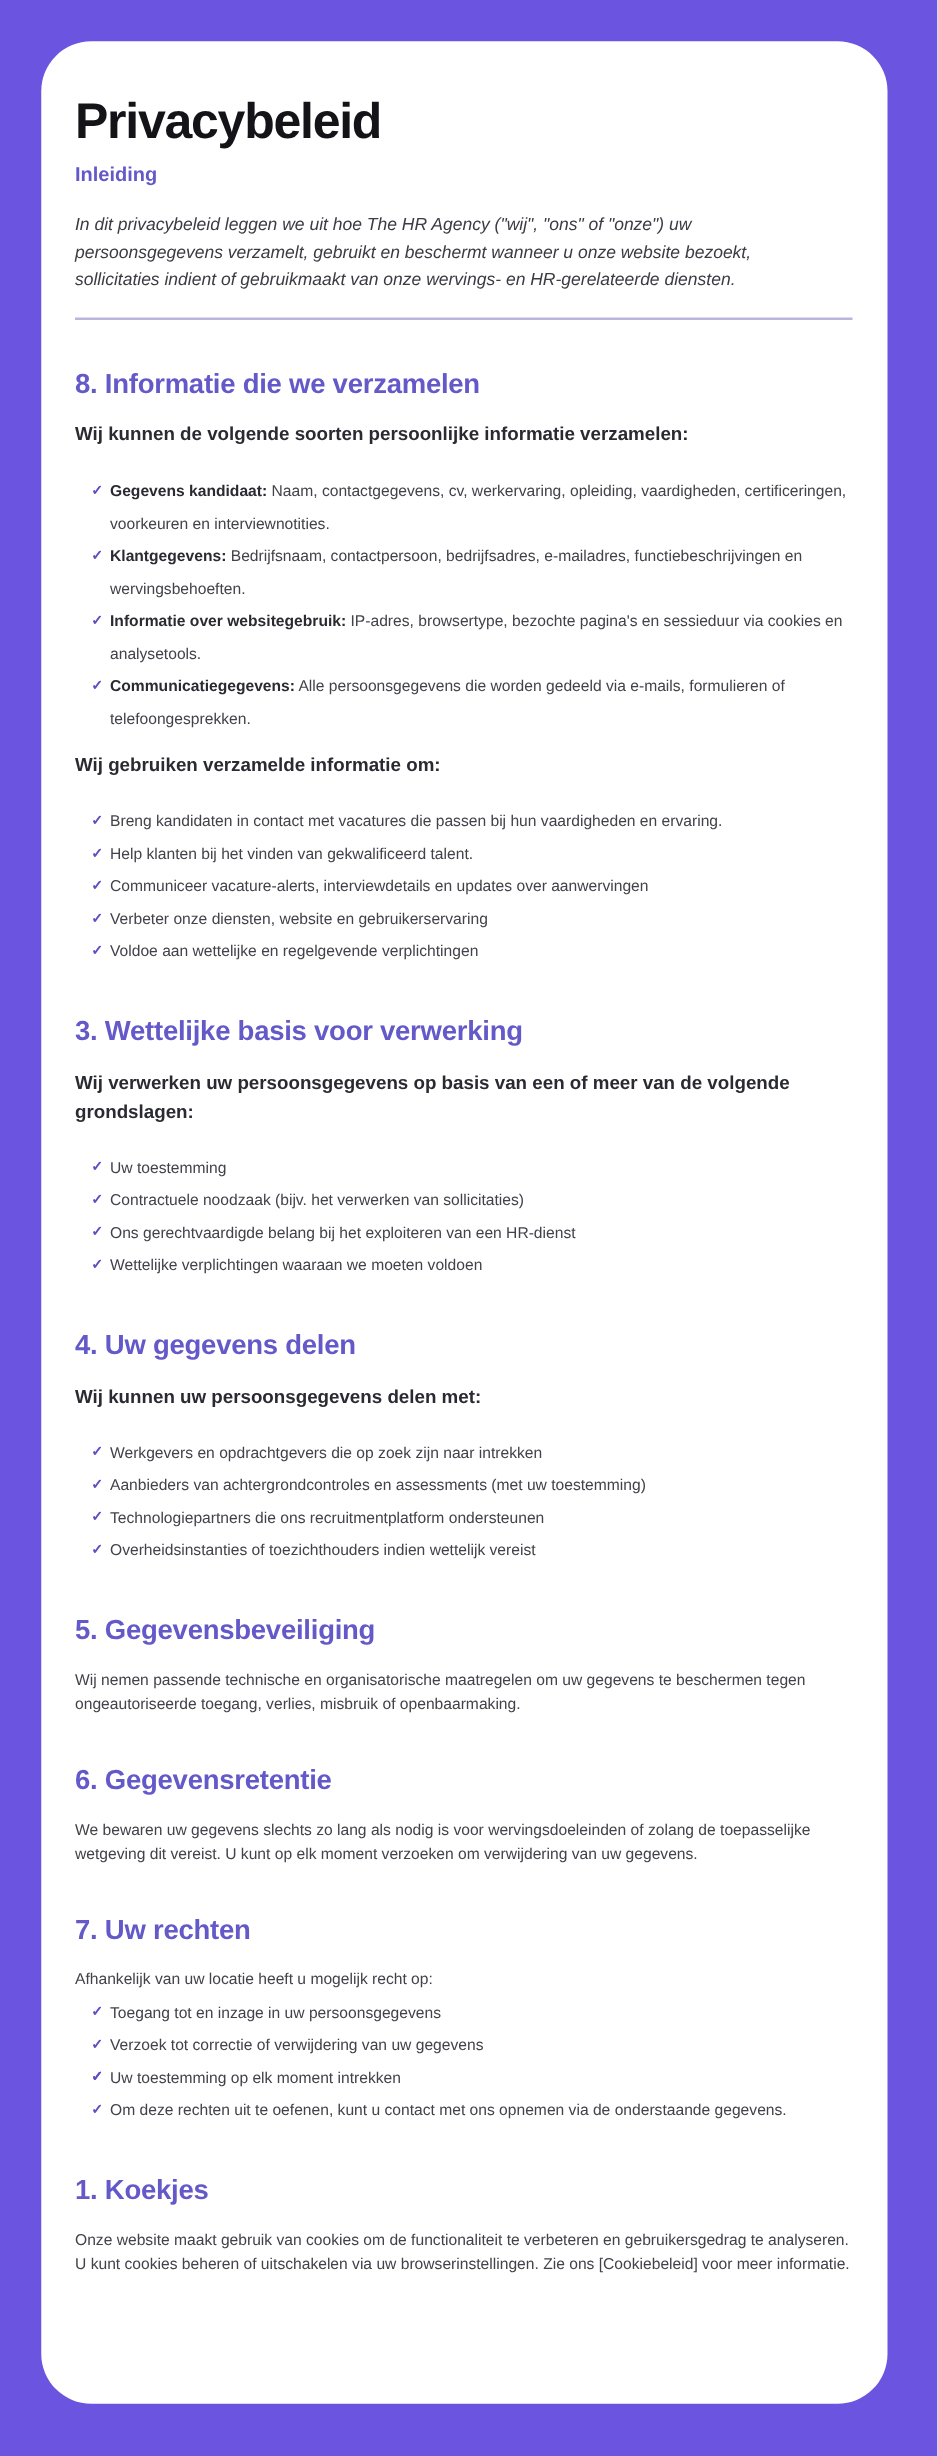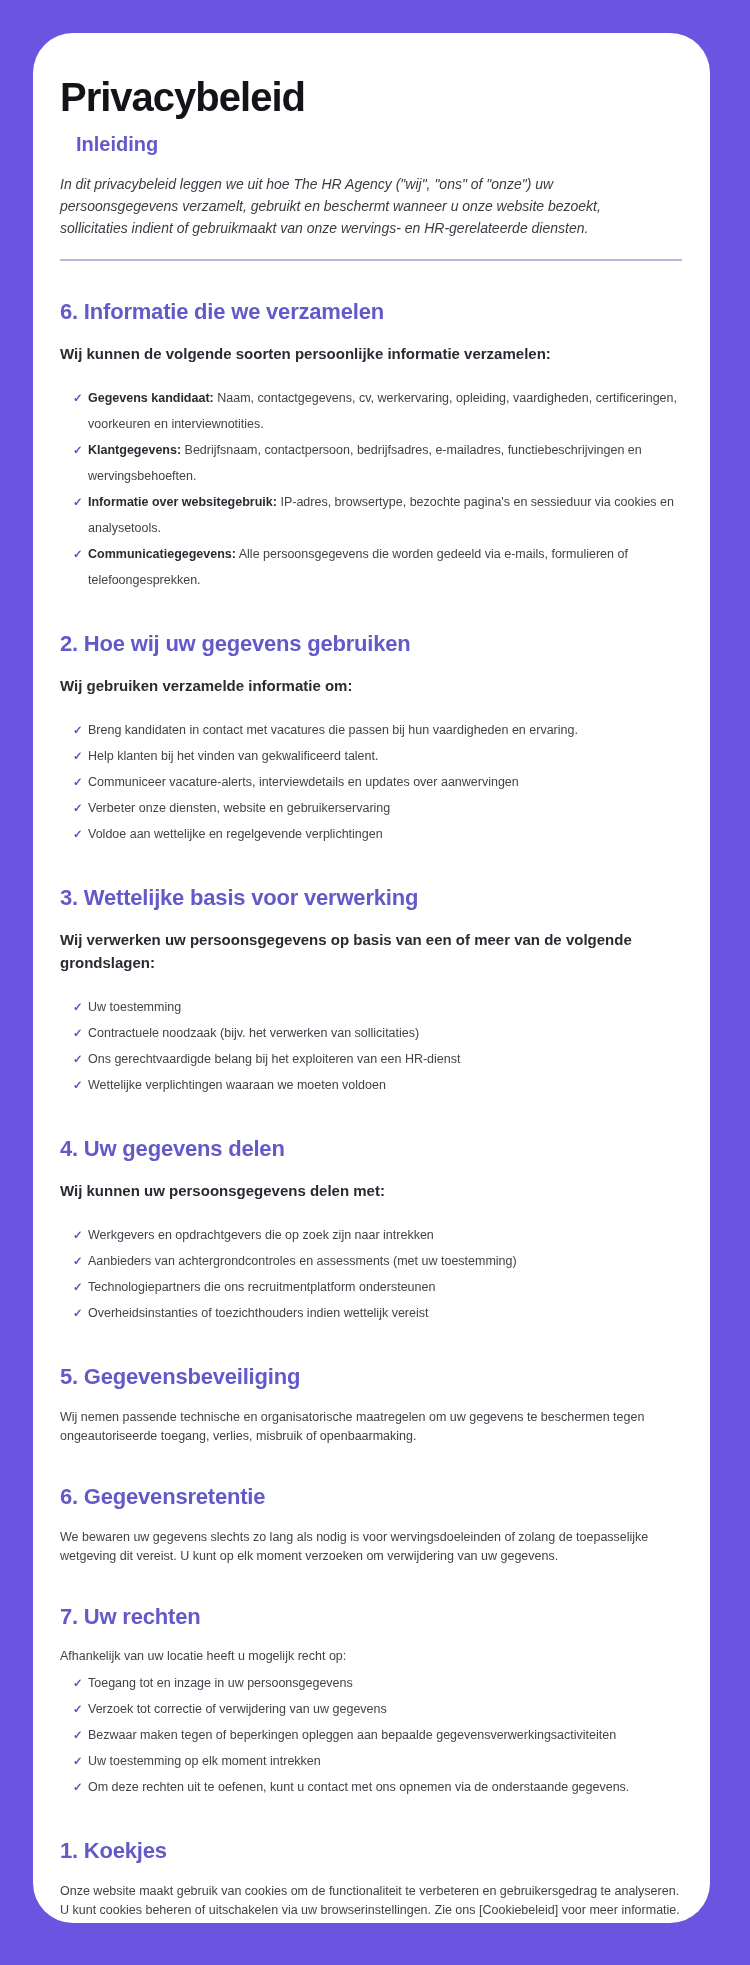--- a/index.html
+++ b/index.html
@@ -12,21 +12,21 @@
   .frame{width:750px;height:1965px;background:var(--frame);position:relative;overflow:hidden;}
   .card{
     position:absolute;left:33px;top:33px;width:677px;height:1890px;
     background:var(--card);border-radius:40px;padding:22px 22px 28px 27px;overflow:hidden;
   }
   h1.page-title{
     font-size:40px;font-weight:700;letter-spacing:-1px;color:var(--title);
     margin:18px 0 8px;line-height:1.2;
   }
   h2.intro-h{
-    font-size:20px;font-weight:600;color:var(--heading);margin:10px 16px 10px;line-height:1.3;
+    font-size:16px;font-weight:600;color:var(--heading);margin:10px 0 10px;line-height:1.3;
   }
   p.intro{
     font-style:italic;font-size:14px;line-height:22px;color:#3B3B43;margin:16px 0 20px;max-width:600px;
   }
   hr.divider{border:none;border-top:2px solid var(--divider);margin:0 6px 2px 0;}
   h2.sec-h{
     font-size:22px;font-weight:600;color:var(--heading);margin:36px 0 16px;line-height:1.35;letter-spacing:-0.2px;
   }
   p.lead{
     font-size:15px;font-weight:700;color:var(--boldc);margin:0 0 20px;line-height:1.5;
@@ -51,31 +51,30 @@
 
     <section>
       <h2 class="intro-h">Inleiding</h2>
       <p class="intro">In dit privacybeleid leggen we uit hoe The HR Agency ("wij", "ons" of "onze") uw persoonsgegevens verzamelt, gebruikt en beschermt wanneer u onze website bezoekt, sollicitaties indient of gebruikmaakt van onze wervings- en HR-gerelateerde diensten.</p>
     </section>
 
     <hr class="divider">
 
     <div id="sections">
         <section>
-          <h2 class="sec-h">6. Informatie die we verzamelen</h2>
+          <h2 class="sec-h">8. Informatie die we verzamelen</h2>
           <p class="lead">Wij kunnen de volgende soorten persoonlijke informatie verzamelen:</p>
           <ul class="bullets">
             <li><span class="check">✓</span><b>Gegevens kandidaat:</b><span> Naam, contactgegevens, cv, werkervaring, opleiding, vaardigheden, certificeringen, voorkeuren en interviewnotities.</span></li>
             <li><span class="check">✓</span><b>Klantgegevens:</b><span> Bedrijfsnaam, contactpersoon, bedrijfsadres, e-mailadres, functiebeschrijvingen en wervingsbehoeften.</span></li>
             <li><span class="check">✓</span><b>Informatie over websitegebruik:</b><span> IP-adres, browsertype, bezochte pagina's en sessieduur via cookies en analysetools.</span></li>
             <li><span class="check">✓</span><b>Communicatiegegevens:</b><span> Alle persoonsgegevens die worden gedeeld via e-mails, formulieren of telefoongesprekken.</span></li>
           </ul>
         </section>
         <section>
-          <h2 class="sec-h">2. Hoe wij uw gegevens gebruiken</h2>
           <p class="lead">Wij gebruiken verzamelde informatie om:</p>
           <ul class="bullets">
             <li><span class="check">✓</span><span>Breng kandidaten in contact met vacatures die passen bij hun vaardigheden en ervaring.</span></li>
             <li><span class="check">✓</span><span>Help klanten bij het vinden van gekwalificeerd talent.</span></li>
             <li><span class="check">✓</span><span>Communiceer vacature-alerts, interviewdetails en updates over aanwervingen</span></li>
             <li><span class="check">✓</span><span>Verbeter onze diensten, website en gebruikerservaring</span></li>
             <li><span class="check">✓</span><span>Voldoe aan wettelijke en regelgevende verplichtingen</span></li>
           </ul>
         </section>
         <section>
@@ -105,21 +104,21 @@
         <section>
           <h2 class="sec-h">6. Gegevensretentie</h2>
           <p class="body"><span>We bewaren uw gegevens slechts zo lang als nodig is voor wervingsdoeleinden of zolang de toepasselijke wetgeving dit vereist. U kunt op elk moment verzoeken om verwijdering van uw gegevens.</span></p>
         </section>
         <section>
           <h2 class="sec-h">7. Uw rechten</h2>
           <p class="body"><span>Afhankelijk van uw locatie heeft u mogelijk recht op:</span></p>
           <ul class="bullets">
             <li><span class="check">✓</span><span>Toegang tot en inzage in uw persoonsgegevens</span></li>
             <li><span class="check">✓</span><span>Verzoek tot correctie of verwijdering van uw gegevens</span></li>
-            <li><span class="check">✓</span><span>Bezwaar maken tegen of beperkingen opleggen aan bepaalde gegevensverwerkingsactiviteiten</span></li>
+            <li><span class="check">✓</span></li>
             <li><span class="check">✓</span><span>Uw toestemming op elk moment intrekken</span></li>
             <li><span class="check">✓</span><span>Om deze rechten uit te oefenen, kunt u contact met ons opnemen via de onderstaande gegevens.</span></li>
           </ul>
         </section>
         <section>
           <h2 class="sec-h">1. Koekjes</h2>
           <p class="body"><span>Onze website maakt gebruik van cookies om de functionaliteit te verbeteren en gebruikersgedrag te analyseren. U kunt cookies beheren of uitschakelen via uw browserinstellingen. Zie ons [Cookiebeleid] voor meer informatie.</span></p>
         </section>
       </div>
 

